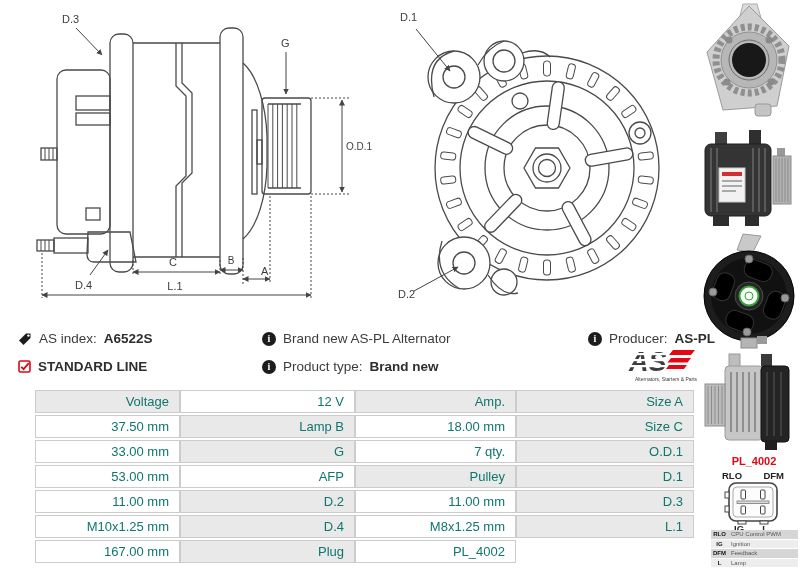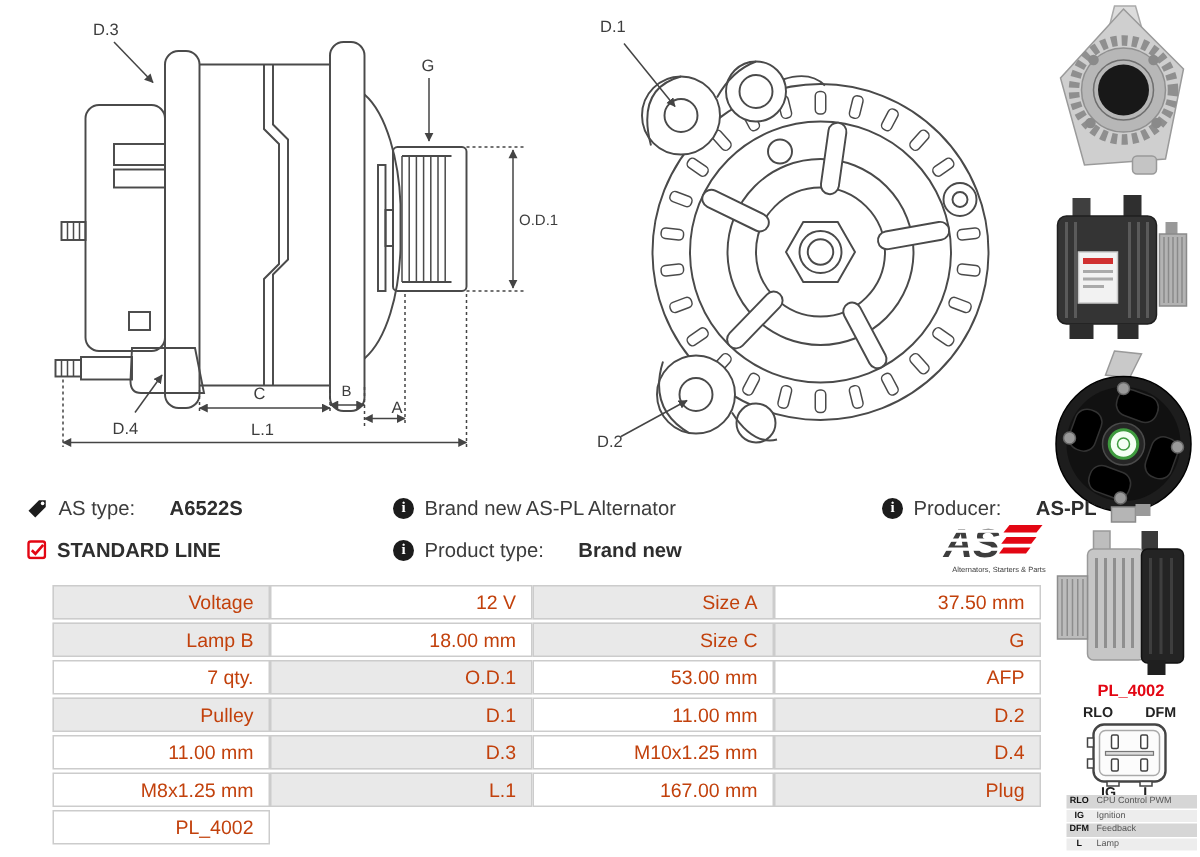--- a/index.html
+++ b/index.html
@@ -2,29 +2,29 @@
 <html><head>
 <meta charset="utf-8">
 <style>
   html,body{margin:0;padding:0;background:#fff;}
   #stage{position:relative;width:800px;height:571px;background:#ffffff;overflow:hidden;
          font-family:"Liberation Sans",sans-serif;color:#3c3c3c;}
   svg text{font-family:"Liberation Sans",sans-serif;fill:#3d3d3d;}
   .abs{position:absolute;}
   
   .info-item{position:absolute;display:flex;align-items:center;gap:7px;font-size:13.5px;color:#3c3c3c;white-space:nowrap;}
-  .info-item b{color:#2e2e2e;margin-left:16px;}
+  .info-item b{color:#2e2e2e;margin-left:0;}
   .red{color:#e30613;}
   .info-dot{display:inline-flex;width:14px;height:14px;border-radius:50%;background:#1c1c1c;color:#fff;
             font-size:10px;font-weight:bold;align-items:center;justify-content:center;font-family:"Liberation Serif",serif;}
   
   .spec-table{position:absolute;left:35px;top:390px;display:grid;
               grid-template-columns:145px 175px 161px 178px;grid-auto-rows:23px;row-gap:2px;}
   .spec-table .c{border:1px solid #cccccc;display:flex;align-items:center;justify-content:flex-end;
-                 padding-right:10px;font-size:13px;color:#c2410c;box-sizing:border-box;}
+                 padding-right:10px;font-size:13px;color:#0f766e;box-sizing:border-box;}
   .spec-table .lbl{background:#e9e9e9;}
   .spec-table .val{background:#ffffff;}
   
   .photo{position:absolute;left:698px;width:102px;margin:0;padding:0;cursor:pointer;}
   .photo svg{display:block;width:100%;height:100%;}
   
   .plug-title{position:absolute;left:710px;top:455px;width:88px;text-align:center;
               font-size:11px;font-weight:bold;color:#e30613;}
   .pin-row{position:absolute;display:flex;justify-content:space-between;font-weight:bold;font-size:9.5px;color:#222;}
   .plug-legend{position:absolute;left:711px;top:530px;display:grid;grid-template-columns:17px 70px;
@@ -243,21 +243,21 @@
       <path d="M9,34 V72 M12.5,34 V72 M16,34 V72 M19.5,34 V72 M23,34 V72" stroke="#8d8d8d" stroke-width="1"></path>
       <rect x="66" y="88" width="12" height="10" fill="#1f1f1f"></rect>
     </svg>
   </figure>
 
   <div class="info-item" style="left:18px;top:331px;">
     <svg width="14" height="14" viewBox="0 0 14 14">
       <path d="M1,8.5 L8,1.5 L12.5,1.5 L12.5,6 L5.5,13 Z" fill="#1c1c1c"></path>
       <circle cx="10.4" cy="3.6" r="1.2" fill="#fff"></circle>
     </svg>
-    <span>AS type:</span>
+    <span>AS index:</span>
       <b>A6522S</b>
   </div>
 
   <div class="info-item" style="left:18px;top:359px;justify-content:center;">
     <svg width="13" height="13" viewBox="0 0 13 13">
       <rect x="1" y="1" width="11" height="11" rx="1.5" fill="none" stroke="#e30613" stroke-width="1.6"></rect>
       <path d="M3.2,6.8 L5.6,9.2 L10.8,3.2" fill="none" stroke="#e30613" stroke-width="1.8"></path>
     </svg>
     <b class="red" style="margin-left:0;">STANDARD LINE</b>
   </div>
@@ -286,27 +286,29 @@
     <rect x="0" y="21" width="44" height="2.2" fill="#fff"></rect>
     <path d="M46,6 h22 l-4,5 h-22 Z" fill="#e30613"></path>
     <path d="M44,14 h20 l-3.5,4.5 h-20 Z" fill="#e30613"></path>
     <path d="M42,21 h18 l-3,4 h-18 Z" fill="#e30613"></path>
     <text x="39" y="37" text-anchor="middle" font-size="5" fill="#e30613">Alternators, Starters &amp; Parts</text>
   </svg>
 
   <div class="spec-table">
     <div class="c lbl">Voltage</div>
     <div class="c val">12 V</div>
+    <div class="c lbl">Amp.</div>
 
     <div class="c lbl">Size A</div>
     <div class="c val">37.50 mm</div>
     <div class="c lbl">Lamp B</div>
     <div class="c val">18.00 mm</div>
 
     <div class="c lbl">Size C</div>
+    <div class="c val">33.00 mm</div>
     <div class="c lbl">G</div>
     <div class="c val">7 qty.</div>
 
     <div class="c lbl">O.D.1</div>
     <div class="c val">53.00 mm</div>
     <div class="c val">AFP</div>
     <div class="c lbl">Pulley</div>
 
     <div class="c lbl">D.1</div>
     <div class="c val">11.00 mm</div>

